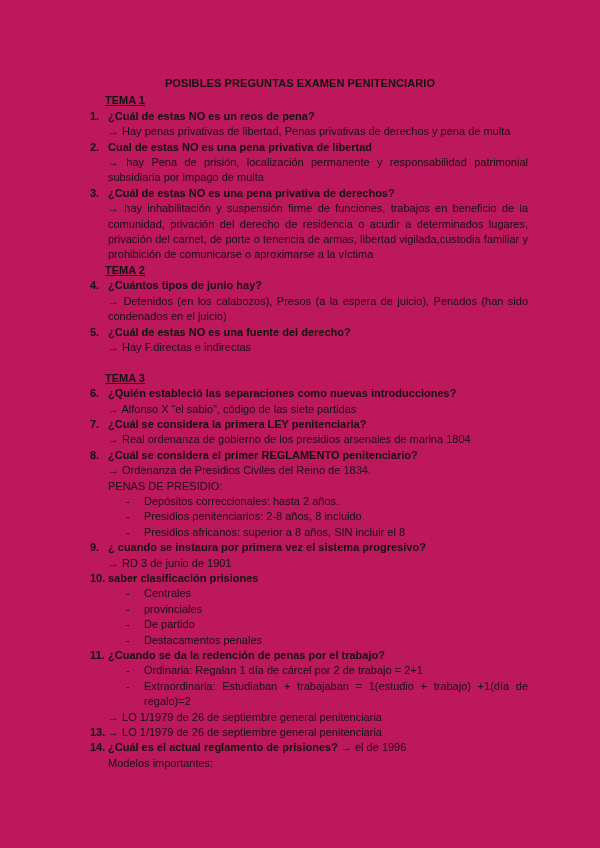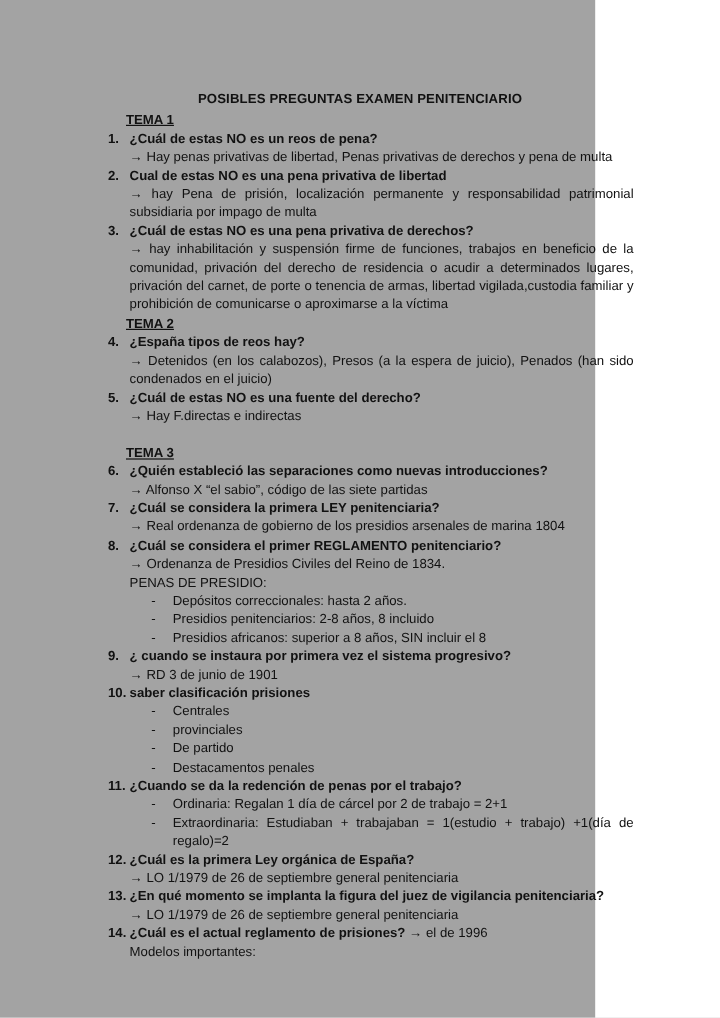--- a/index.html
+++ b/index.html
@@ -1,18 +1,18 @@
 <!DOCTYPE html>
 <html><head>
   <meta charset="utf-8">
   <style>
     html, body { margin: 0; padding: 0; background: #ffffff; }
     body { width: 600px; height: 848px; overflow: hidden; position: relative;
            font-family: "Liberation Sans", sans-serif; color: #111; }
-    .page { position: absolute; left: 0; top: 0; width: 496px; height: 848px; background: #a3a3a3; }
+    .page { position: absolute; left: 0; top: 0; width: 600px; height: 848px; background: #be185d; }
     .content { position: absolute; left: 72px; top: 76px; width: 456px;
                font-size: 11px; line-height: 15.4px; }
     .title { text-align: center; font-weight: bold; font-size: 11px; letter-spacing: 0.1px; margin-bottom: 2px; }
     .tema { font-weight: bold; text-decoration: underline; margin-left: 33px; }
     .tema.gap { margin-top: 15.4px; }
     .q { position: relative; padding-left: 36px; }
     .q .num { position: absolute; left: 18px; font-weight: bold; }
     .q .num.wide { left: 18px; }
     .q .qtext { font-weight: bold; }
     .q .inline-ans { font-weight: normal; }
@@ -47,21 +47,21 @@
     <div class="q">
       <span class="num">3.</span>
       <span class="qtext">¿Cuál de estas NO es una pena privativa de derechos?</span>
     </div>
     <div class="ans">→ hay inhabilitación y suspensión firme de funciones, trabajos en beneficio de la comunidad, privación del derecho de residencia o acudir a determinados lugares, privación del carnet, de porte o tenencia de armas, libertad vigilada,custodia familiar y prohibición de comunicarse o aproximarse a la víctima</div>
 
     <div class="tema">TEMA 2</div>
 
     <div class="q">
       <span class="num">4.</span>
-      <span class="qtext">¿España tipos de reos hay?</span>
+      <span class="qtext">¿Cuántos tipos de junio hay?</span>
     </div>
     <div class="ans">→ Detenidos (en los calabozos), Presos (a la espera de juicio), Penados (han sido condenados en el juicio)</div>
 
     <div class="q">
       <span class="num">5.</span>
       <span class="qtext">¿Cuál de estas NO es una fuente del derecho?</span>
     </div>
     <div class="ans">→ Hay F.directas e indirectas</div>
 
     <div class="tema gap">TEMA 3</div>
@@ -109,29 +109,24 @@
 
     <div class="q">
       <span class="num wide">11.</span>
       <span class="qtext">¿Cuando se da la redención de penas por el trabajo?</span>
     </div>
     <ul class="bullets">
       <li><span class="dash">-</span><span>Ordinaria: Regalan 1 día de cárcel por 2 de trabajo = 2+1</span></li>
       <li><span class="dash">-</span><span>Extraordinaria: Estudiaban + trabajaban = 1(estudio + trabajo) +1(día de regalo)=2</span></li>
     </ul>
 
-    <div class="q">
-      <span class="num wide">12.</span>
-      <span class="qtext">¿Cuál es la primera Ley orgánica de España?</span>
-    </div>
     <div class="ans">→ LO 1/1979 de 26 de septiembre general penitenciaria</div>
 
     <div class="q">
       <span class="num wide">13.</span>
-      <span class="qtext">¿En qué momento se implanta la figura del juez de vigilancia penitenciaria?</span>
     </div>
     <div class="ans">→ LO 1/1979 de 26 de septiembre general penitenciaria</div>
 
     <div class="q">
       <span class="num wide">14.</span>
       <span class="qtext">¿Cuál es el actual reglamento de prisiones?</span>
       <span class="inline-ans">→ el de 1996</span>
     </div>
     <div class="plain">Modelos importantes:</div>
 

